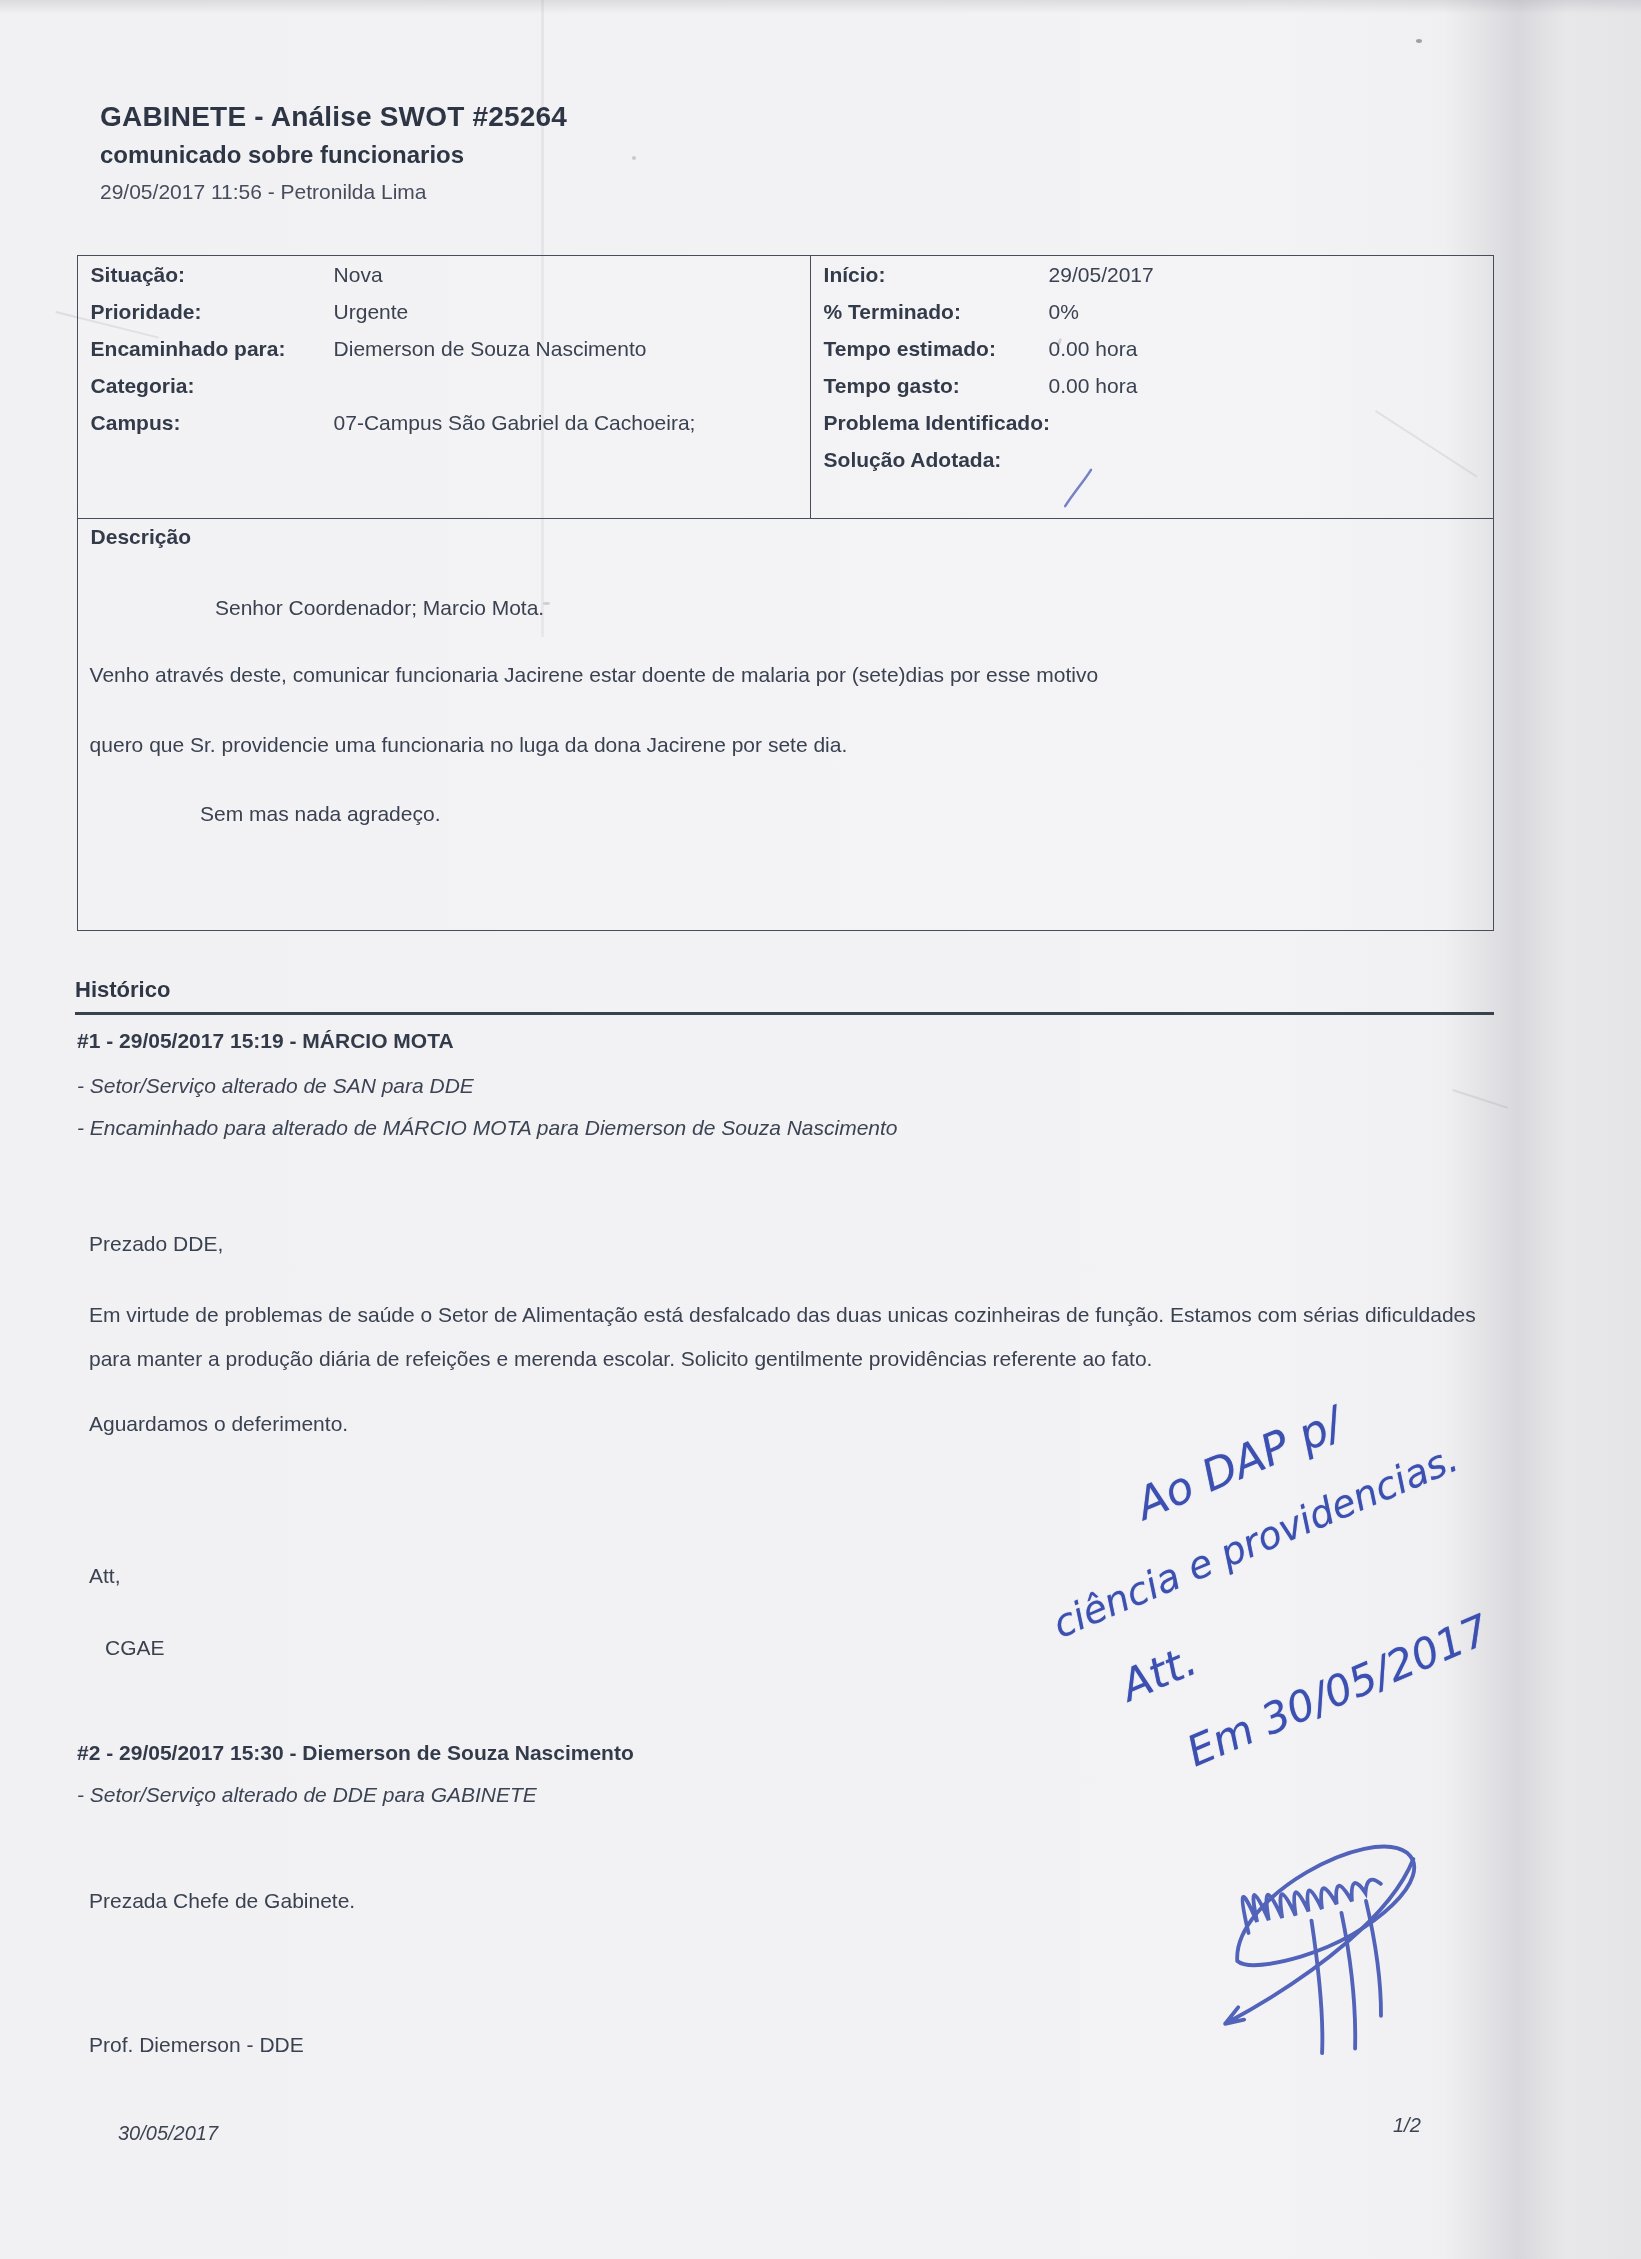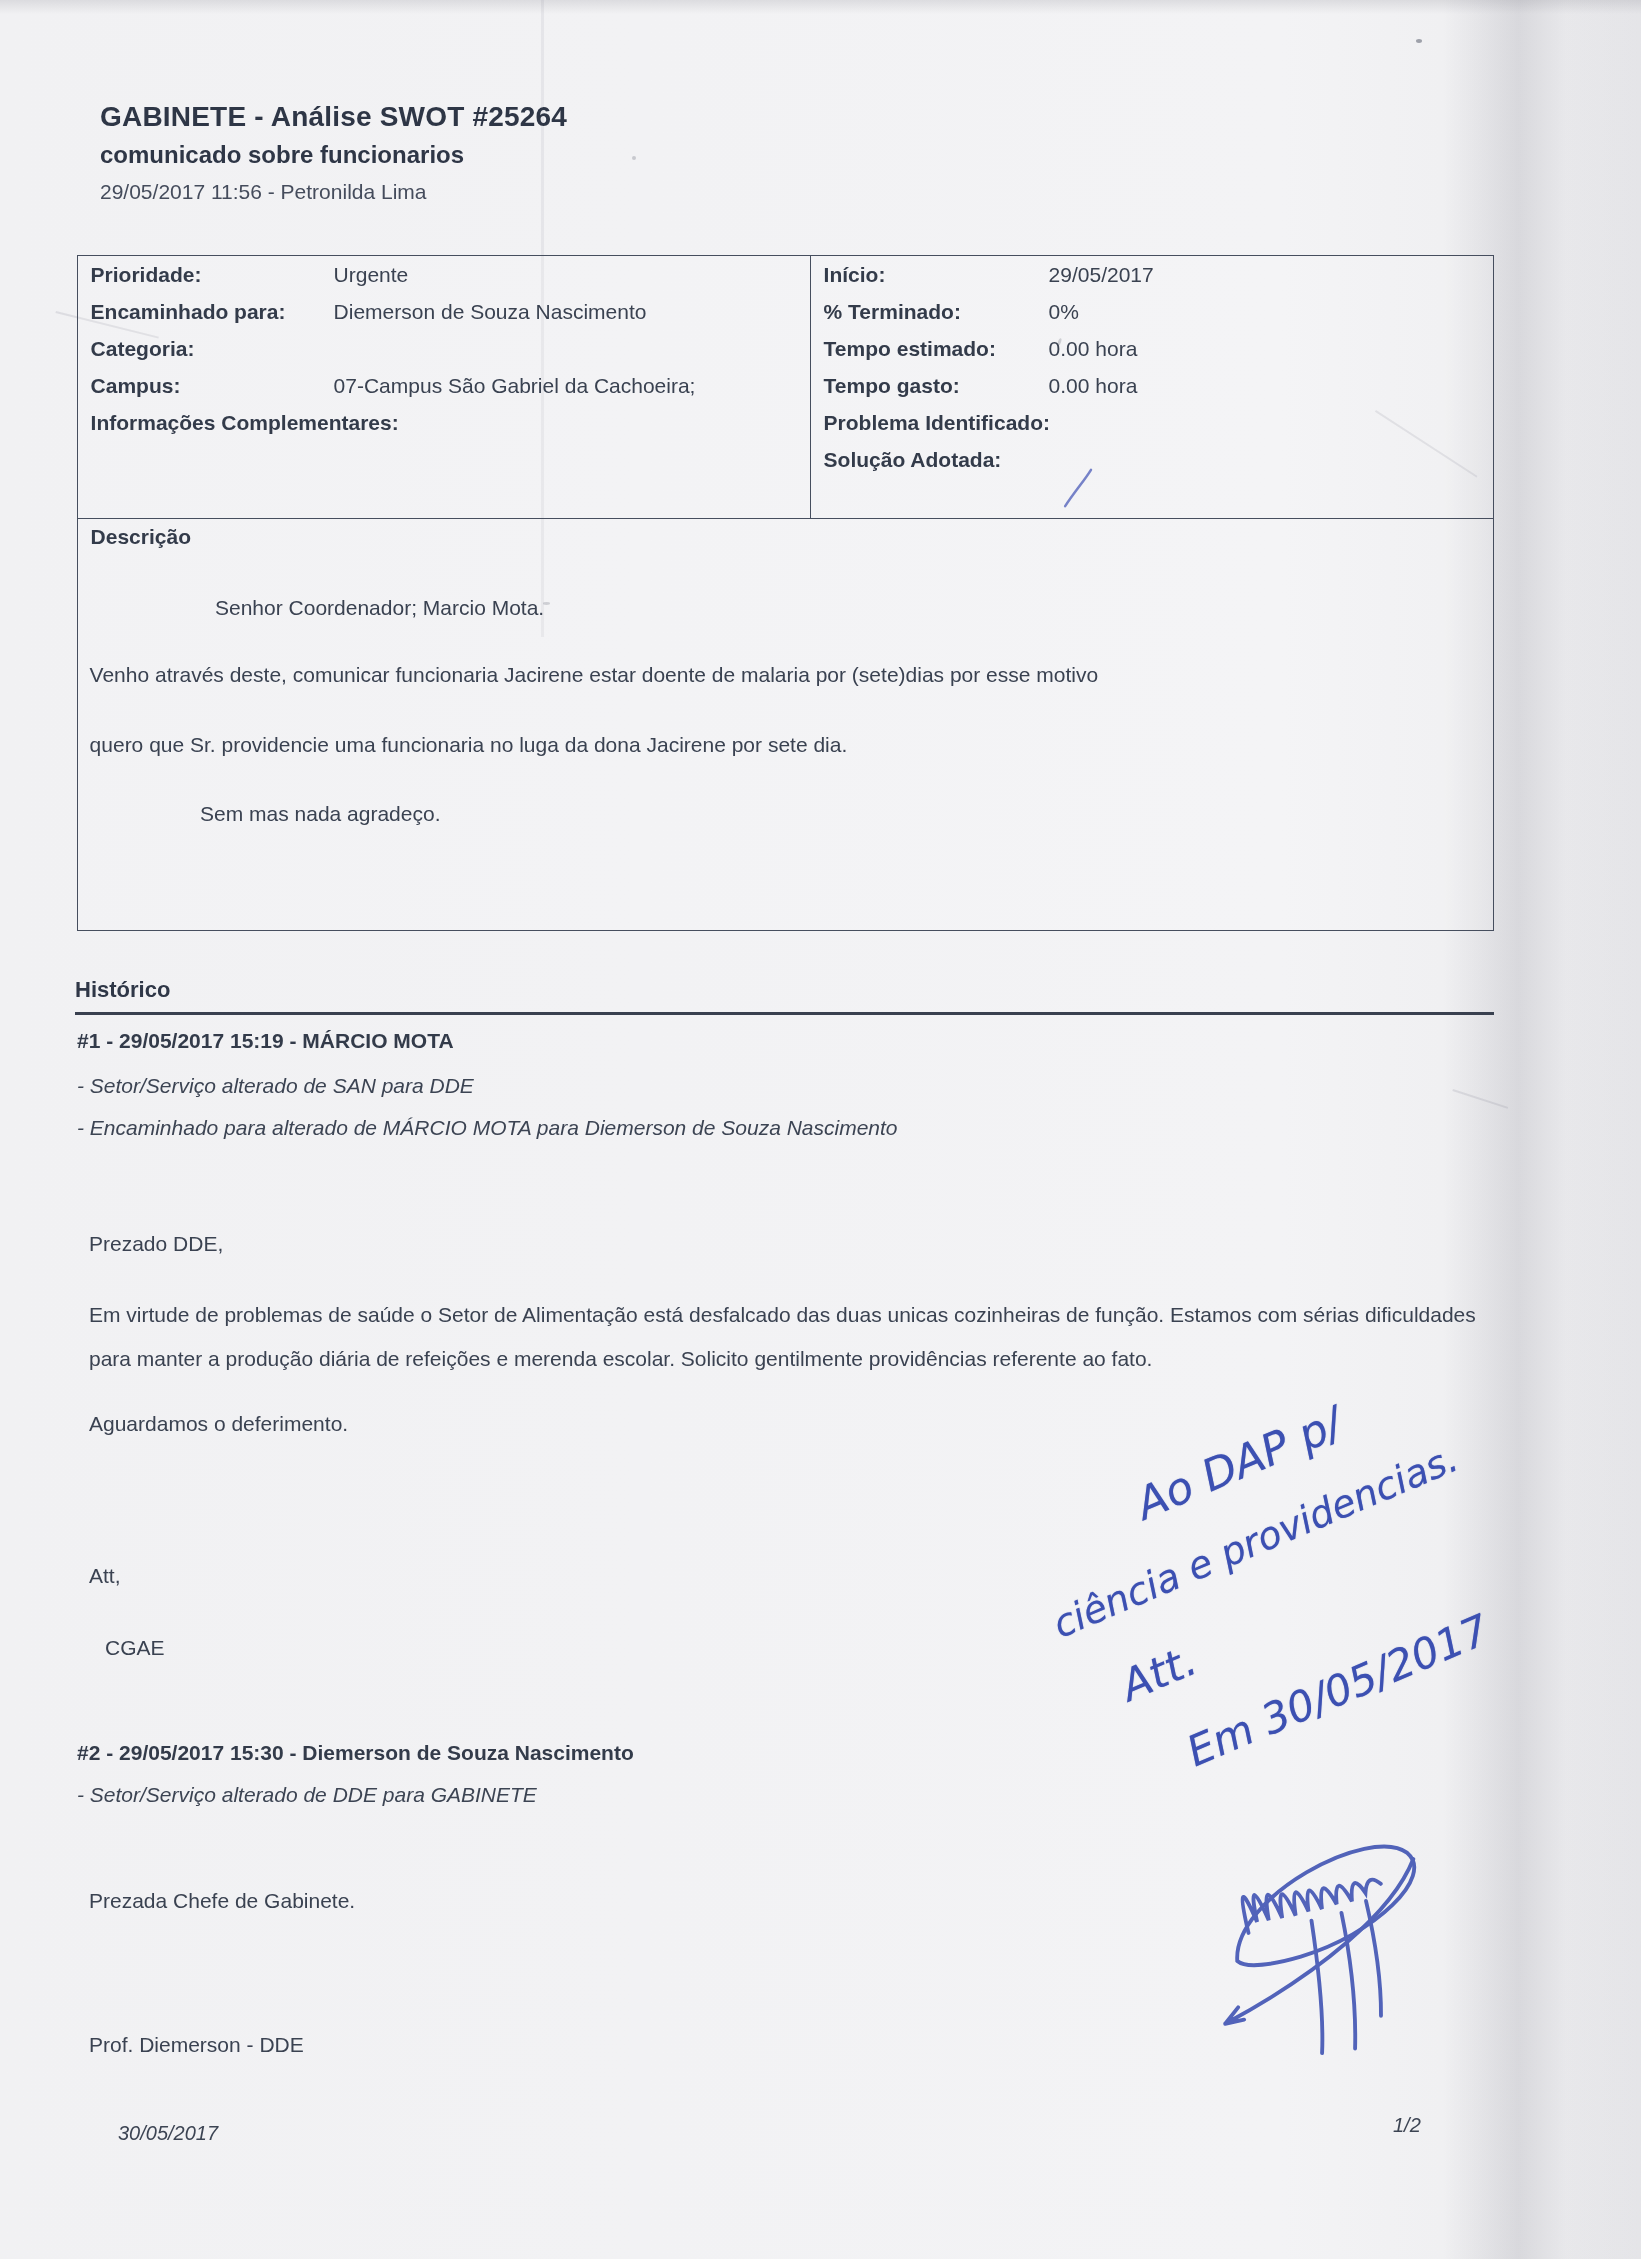--- a/index.html
+++ b/index.html
@@ -90,25 +90,25 @@
   <div class="speck" style="left:543px;top:602px;width:6.8px;height:2.9px;opacity:.5;"></div>
   <div class="speck" style="left:1058px;top:338px;width:2.9px;height:7.7px;transform:rotate(20deg);opacity:.5;"></div>
 
   <div class="abs title" style="left:100px;top:101px;">GABINETE - Análise SWOT #25264</div>
   <div class="abs subtitle" style="left:100px;top:141px;">comunicado sobre funcionarios</div>
   <div class="abs meta" style="left:100px;top:180px;">29/05/2017 11:56 - Petronilda Lima</div>
 
   <div class="detail-box">
     <div class="fields">
       <div class="col left">
+        <div class="frow"><span class="lab">Situação:</span><span class="val">Nova</span></div>
         <div class="frow"><span class="lab">Prioridade:</span><span class="val">Urgente</span></div>
         <div class="frow"><span class="lab">Encaminhado para:</span><span class="val">Diemerson de Souza Nascimento</span></div>
         <div class="frow"><span class="lab">Categoria:</span><span class="val"></span></div>
         <div class="frow"><span class="lab">Campus:</span><span class="val">07-Campus São Gabriel da Cachoeira;</span></div>
-        <div class="frow"><span class="lab">Informações Complementares:</span><span class="val"></span></div>
       </div>
       <div class="col right">
         <div class="frow"><span class="lab">Início:</span><span class="val">29/05/2017</span></div>
         <div class="frow"><span class="lab">% Terminado:</span><span class="val">0%</span></div>
         <div class="frow"><span class="lab">Tempo estimado:</span><span class="val">0.00 hora</span></div>
         <div class="frow"><span class="lab">Tempo gasto:</span><span class="val">0.00 hora</span></div>
         <div class="frow"><span class="lab">Problema Identificado:</span><span class="val"></span></div>
         <div class="frow"><span class="lab">Solução Adotada:</span><span class="val"></span></div>
       </div>
     </div>

